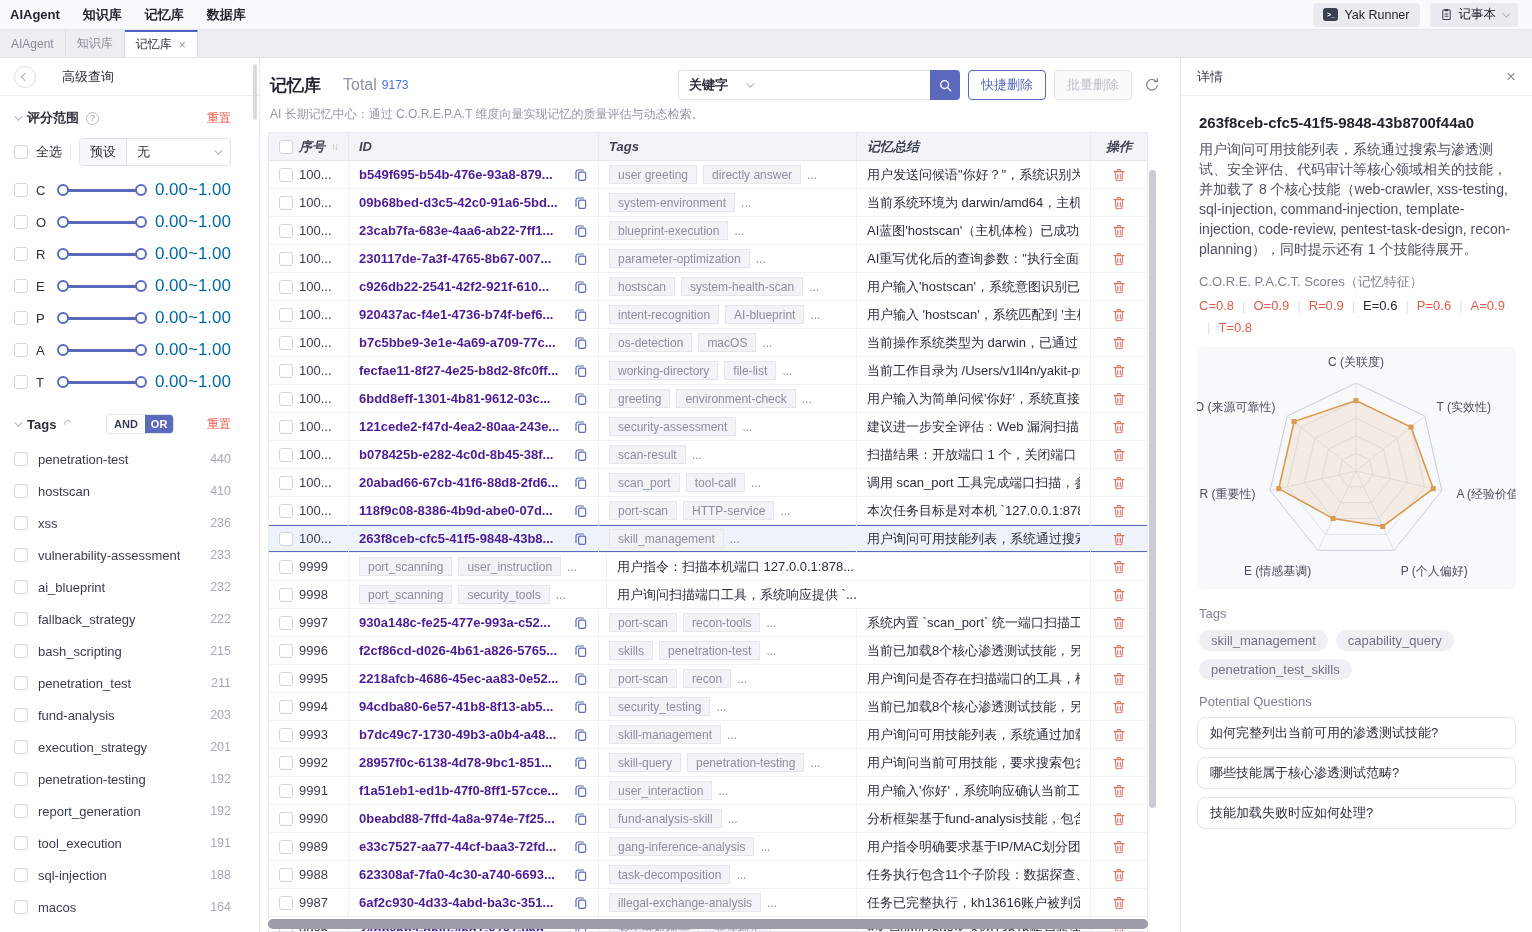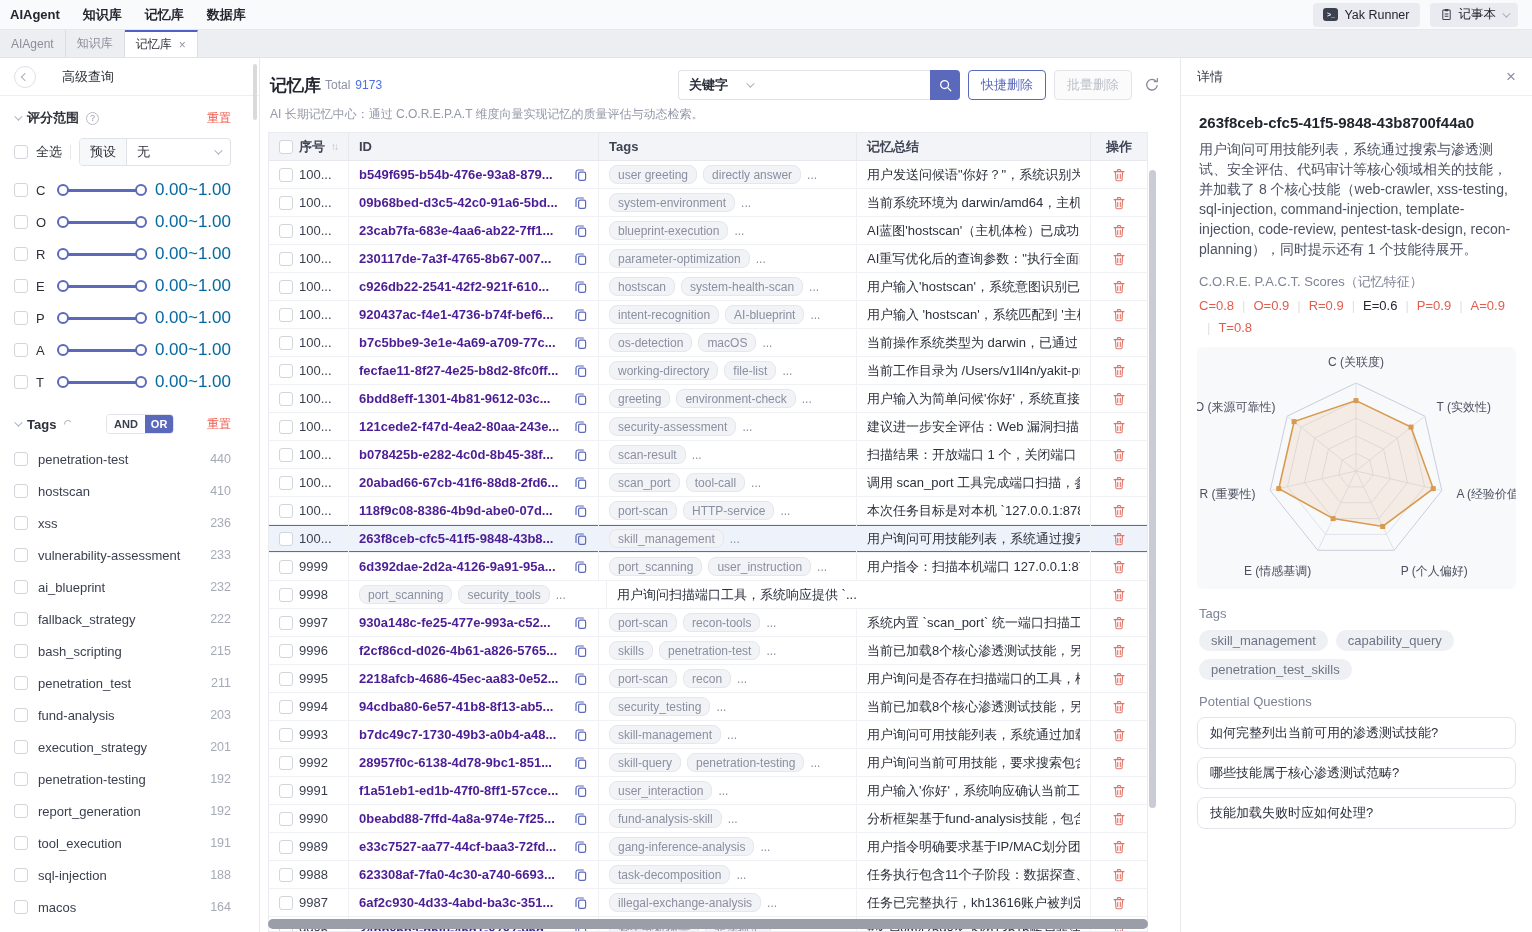--- a/index.html
+++ b/index.html
@@ -71,21 +71,21 @@
   .tag-row { display:flex; align-items:center; gap:10px; height:32px; padding:0 28px 0 14px; }
   .tag-row .nm { font-size:13px; color:#3a3f4e; }
   .tag-row .ct { margin-left:auto; font-size:12.5px; color:#a6aab5; }
   .side-thumb { position:absolute; right:2px; top:6px; width:4px; height:56px;
     background:#d8dade; border-radius:2px; }
 
   
   .main { flex:1; min-width:0; display:flex; flex-direction:column; position:relative; }
   .main-head { display:flex; align-items:center; padding:12px 20px 2px 10px; height:44px; }
   .m-title { font-size:17px; font-weight:700; color:#23262f; }
-  .m-total { margin-left:4px; font-size:12px; color:#8d92a3; }
+  .m-total { margin-left:22px; font-size:16px; color:#8d92a3; }
   .m-total-v { margin-left:5px; font-size:12px; color:#4a6fe0; }
   .search-area { margin-left:auto; display:flex; align-items:center; gap:8px; }
   .search-group { display:flex; height:30px; }
   .kw { display:flex; align-items:center; gap:18px; padding:0 10px; font-size:13px;
     border:1px solid #e0e2e8; border-right:none; border-radius:4px 0 0 4px; cursor:pointer;font-weight:bold; }
   .search-group input { width:168px; border:1px solid #e0e2e8; border-left:none; border-right:none;
     font-size:13px; padding:0 8px; outline:none; }
   .search-btn { width:30px; background:#5b69bd; border:none; border-radius:0 4px 4px 0;
     display:flex; align-items:center; justify-content:center; cursor:pointer; }
   .btn-quick { height:30px; padding:0 12px; border:1px solid #5b69bd; color:#5b69bd;
@@ -94,37 +94,37 @@
     background:#fbfbfc; border-radius:4px; font-size:13px; }
   .refresh { margin-left:4px; cursor:pointer; display:flex; }
   .subtitle { padding:4px 20px 9px 10px; font-size:12px; color:#9498a8; }
 
   .table { margin:0 32px 0 8px; border:1px solid #eaebf0; display:flex; flex-direction:column;
     flex:1; overflow:hidden; }
   .thead { display:flex; height:28px; background:#f3f4f7; border-bottom:1px solid #e7e8ee;
     flex:none; font-size:13px; font-weight:700; color:#3f4454; }
   .th,.td { display:flex; align-items:center; padding:0 10px; height:100%;
     overflow:hidden; white-space:nowrap; }
-  .th { border-right:1px solid #e8e9ef; gap:6px; }
+  .th { border-right:1px solid #e8e9ef; gap:6px;font-style:italic; }
   .td { border-right:1px solid #f0f1f5; }
   .c1 { width:80px; flex:none; gap:6px; }
   .c2 { width:250px; flex:none; }
   .c3 { width:258px; flex:none; }
   .c4 { flex:1; min-width:0; }
   .c5 { width:56px; flex:none; justify-content:center; border-right:none !important; }
   .sorts { font-size:10px; color:#b9bcc6; letter-spacing:-2px; }
   .tbody { flex:1; overflow:hidden; }
   .trow { display:flex; height:28px; border-bottom:1px solid #f0f1f5; background:#fff;
     font-size:13px; cursor:pointer; }
   .trow.selected { background:#eef2fb;
     box-shadow:inset 0 1px 0 0 #5b69bd, inset 0 -1px 0 0 #5b69bd; }
   .no-txt { color:#3a3f4e; }
   .id-txt { flex:1; overflow:hidden; text-overflow:clip; color:#4c1d95;font-weight:bold; }
   .copy-ico { flex:none; margin-left:4px; display:flex; }
-  .pill { background:#f2f3f6; border:1px solid #e5e7ec; border-radius:8px; padding:1.5px 8px;
+  .pill { background:#f2f3f6; border:1px solid #e5e7ec; border-radius:0; padding:1.5px 8px;
     font-size:12px; color:#8b8fa0; margin-right:6px; flex:none; }
   .more { color:#8b8fa0; font-size:12px; }
   .sum { overflow:hidden; color:#2c303c; }
   .trash { display:flex; cursor:pointer; }
   .v-scroll { position:absolute; right:24px; top:112px; width:7px; height:638px;
     background:#c9ccd4; border-radius:4px; }
   .h-scroll { position:absolute; left:8px; bottom:3px; width:880px; height:10px;
     background:#9b9ea8; border-radius:5px; }
 
   
@@ -841,29 +841,20 @@
                   <path d="M2 3.6h10M5.4 3.4V2.2a.6.6 0 0 1 .6-.6h2a.6.6 0 0 1 .6.6v1.2M3.4 3.8l.55 8a1 1 0 0 0 1 .95h4.1a1 1 0 0 0 1-.95l.55-8M5.7 6.2v4.2M8.3 6.2v4.2" fill="none" stroke="#e0756b" stroke-width="1.1" stroke-linecap="round" stroke-linejoin="round"></path>
                 </svg>
               </span>
             </div>
           </div>
           <div class="trow">
             <div class="td c1">
               <span class="cb"></span>
               <span class="no-txt">9999</span>
             </div>
-            <div class="td c2">
-              <span class="id-txt">6d392dae-2d2a-4126-9a91-95a...</span>
-              <span class="copy-ico">
-                <svg width="14" height="14" viewBox="0 0 14 14">
-                  <rect x="4.6" y="4.2" width="7" height="8.2" rx="1.6" fill="none" stroke="#5b69bd" stroke-width="1.2"></rect>
-                  <path d="M9.4 2H4.2A2.2 2.2 0 0 0 2 4.2v6.2" fill="none" stroke="#5b69bd" stroke-width="1.2" stroke-linecap="round"></path>
-                </svg>
-              </span>
-            </div>
             <div class="td c3">
               <span class="pill">port_scanning</span>
               <span class="pill">user_instruction</span>
               <span class="more">...</span>
             </div>
             <div class="td c4">
               <span class="sum">用户指令：扫描本机端口 127.0.0.1:878...</span>
             </div>
             <div class="td c5">
               <span class="trash">
@@ -1264,21 +1255,21 @@
       <div class="d-label">C.O.R.E. P.A.C.T. Scores（记忆特征）</div>
       <div class="scores" id="scores">
           <span class="score-item hl">C=0.8</span>
           <span class="score-sep">|</span>
           <span class="score-item hl">O=0.9</span>
           <span class="score-sep">|</span>
           <span class="score-item hl">R=0.9</span>
           <span class="score-sep">|</span>
           <span class="score-item">E=0.6</span>
           <span class="score-sep">|</span>
-          <span class="score-item hl">P=0.9</span>
+          <span class="score-item hl">P=0.6</span>
           <span class="score-sep">|</span>
           <span class="score-item hl">A=0.9</span>
           <span class="score-sep">|</span>
           <span class="score-item hl">T=0.8</span>
         </div>
       <div class="radar-card">
         <svg id="radar-svg" width="319" height="242" viewBox="0 0 319 242">
             <polygon points="159.0,106.4 172.8,113.0 176.2,127.9 166.6,139.9 151.4,139.9 141.8,127.9 145.2,113.0" stroke="#e0e2ec" fill="none" stroke-width="1"></polygon>
             <polygon points="159.0,88.8 186.5,102.1 193.3,131.8 174.3,155.7 143.7,155.7 124.7,131.8 131.5,102.1" stroke="#e0e2ec" fill="none" stroke-width="1"></polygon>
             <polygon points="159.0,71.2 200.3,91.1 210.5,135.7 181.9,171.6 136.1,171.6 107.5,135.7 117.7,91.1" stroke="#e0e2ec" fill="none" stroke-width="1"></polygon>

